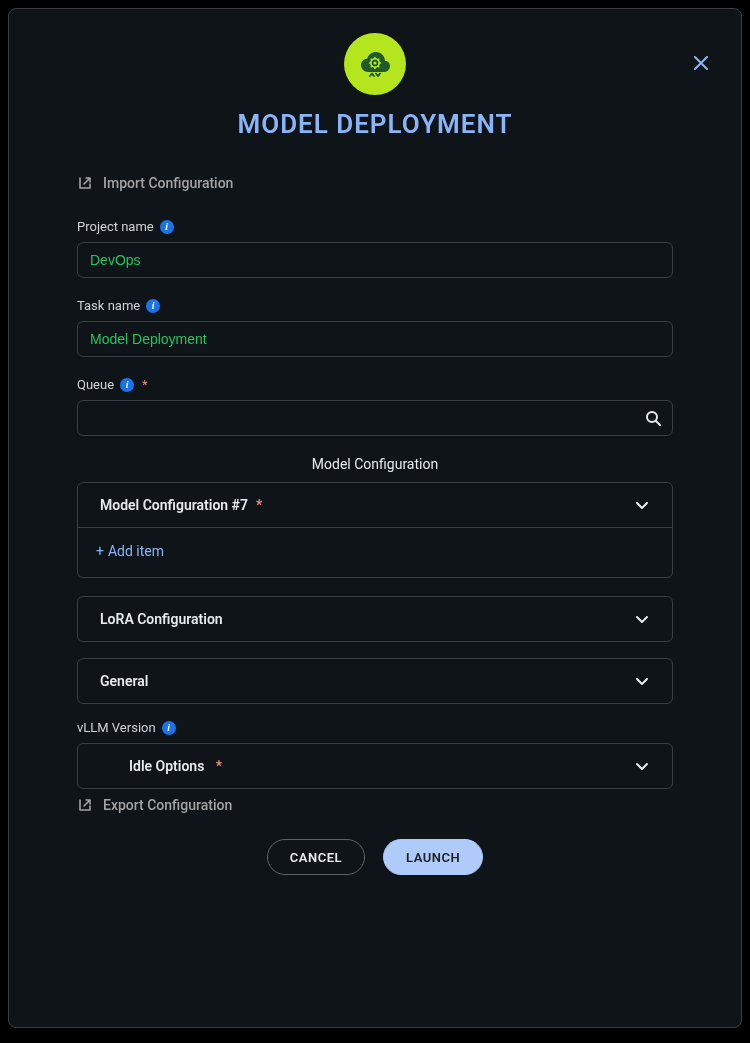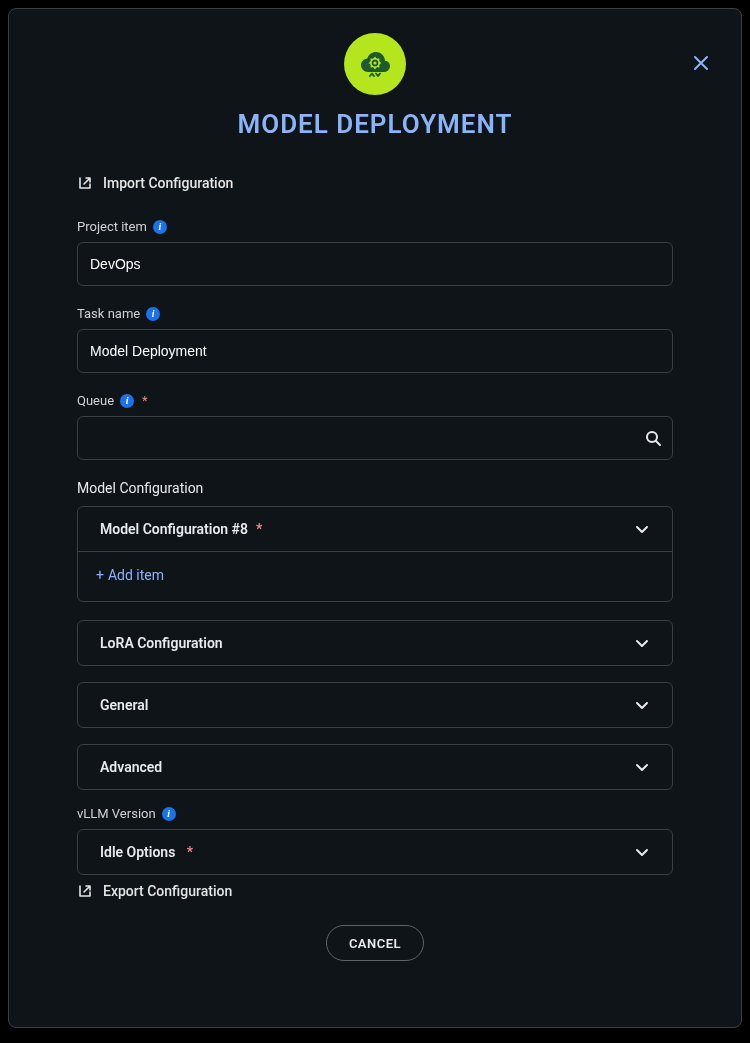--- a/index.html
+++ b/index.html
@@ -50,21 +50,21 @@
     letter-spacing: 1px;
     color: #8ab4f8;
   }
   .body {
     padding: 0 32px;
   }
   .link-row {
     display:flex;
     align-items:center;
     gap:10px;
-    color:#e5e5e5;
+    color:#a3a3a3;
     font-size:14px;
     cursor:pointer;
     margin-bottom: 28px;
     font-weight:500;
   }
   .link-row.export { margin-bottom: 26px; }
   .field-label {
     font-size: 13px;
     color: #cfd2d6;
     margin-bottom: 8px;
@@ -78,39 +78,39 @@
     color:#fff;
     font-size:10px;
     display:inline-flex;align-items:center;justify-content:center;
     font-weight:bold;
     font-style: italic;
     font-family: serif;
   }
   .req { color:#f28b82; margin-left:2px;}
   .text-input {
     width:100%;
-    height:44px;
+    height:36px;
     background:#0f1419;
     border:1px solid #3c4043;
     border-radius:6px;
     padding:0 12px;
-    color:#ffffff;
+    color:#22c55e;
     font-size:14px;
     outline:none;
     margin-bottom: 20px;
   }
   .text-input::placeholder { color:#9aa0a6; }
   .queue-wrap { position:relative; margin-bottom:20px;}
   .queue-wrap .text-input { margin-bottom:0; padding-right:40px;}
   .search-icon {
     position:absolute; right:12px; top:50%; transform:translateY(-50%);
     color:#e8eaed;
   }
   .section-label {
-    font-size:14px; color:#e8eaed; margin-bottom:10px; margin-top:4px;
+    font-size:14px; color:#e8eaed; margin-bottom:10px; margin-top:4px;text-align:center;
   }
   .accordion {
     border:1px solid #3c4043;
     border-radius:6px;
     margin-bottom: 16px;
     background:#0f1419;
   }
   .accordion-head {
     display:flex;align-items:center;justify-content:space-between;
     padding: 14px 22px;
@@ -187,21 +187,21 @@
 
     <div class="link-row">
       <svg width="16" height="16" viewBox="0 0 16 16">
           <path d="M3 3v10h10v-4M13 3h-4M13 3v4M13 3L7 9" stroke="currentColor" stroke-width="1.6" fill="none" stroke-linecap="round" stroke-linejoin="round"></path>
         </svg>
       <span>Import Configuration</span>
     </div>
 
     
     <div class="field-label">
-      <span>Project item</span>
+      <span>Project name</span>
       <span class="info-icon">i</span>
     </div>
     <input class="text-input" value="DevOps" style="">
 
     
     <div class="field-label">
       <span>Task name</span>
       <span class="info-icon">i</span>
     </div>
     <input class="text-input" value="Model Deployment" style="">
@@ -221,21 +221,21 @@
           </svg>
       </span>
     </div>
 
     
     <div class="section-label">Model Configuration</div>
     <div class="config-group">
       <div class="accordion">
         <div class="accordion-head">
           <span class="title">
-            <span>Model Configuration #8</span>
+            <span>Model Configuration #7</span>
             <span class="req">*</span>
           </span>
           <span class="chev">
             <svg width="16" height="16" viewBox="0 0 16 16">
                 <path d="M3 6l5 5 5-5" stroke="currentColor" stroke-width="2" fill="none" stroke-linecap="round" stroke-linejoin="round"></path>
               </svg>
           </span>
         </div>
       </div>
       <div class="add-item-row">
@@ -262,39 +262,29 @@
         <span class="title">General</span>
         <span class="chev">
           <svg width="16" height="16" viewBox="0 0 16 16">
               <path d="M3 6l5 5 5-5" stroke="currentColor" stroke-width="2" fill="none" stroke-linecap="round" stroke-linejoin="round"></path>
             </svg>
         </span>
       </div>
     </div>
 
     
-    <div class="accordion">
-      <div class="accordion-head">
-        <span class="title">Advanced</span>
-        <span class="chev">
-          <svg width="16" height="16" viewBox="0 0 16 16">
-              <path d="M3 6l5 5 5-5" stroke="currentColor" stroke-width="2" fill="none" stroke-linecap="round" stroke-linejoin="round"></path>
-            </svg>
-        </span>
-      </div>
-    </div>
 
     
     <div class="field-label">
       <span>vLLM Version</span>
       <span class="info-icon">i</span>
     </div>
 
     
-    <div class="accordion" style="margin-bottom:8px;">
+    <div class="accordion" style="margin-bottom:8px;padding-left:29px;">
       <div class="accordion-head">
         <span class="title">
           <span>Idle Options</span>
           <span class="req">&nbsp;*</span>
         </span>
         <span class="chev">
           <svg width="16" height="16" viewBox="0 0 16 16">
               <path d="M3 6l5 5 5-5" stroke="currentColor" stroke-width="2" fill="none" stroke-linecap="round" stroke-linejoin="round"></path>
             </svg>
         </span>
@@ -303,16 +293,17 @@
 
     <div class="link-row export">
       <svg width="16" height="16" viewBox="0 0 16 16">
           <path d="M3 3v10h10V9M9 3h4v4M13 3L7 9" stroke="currentColor" stroke-width="1.6" fill="none" stroke-linecap="round" stroke-linejoin="round"></path>
         </svg>
       <span>Export Configuration</span>
     </div>
 
     <div class="footer">
       <div class="btn btn-cancel">CANCEL</div>
+      <div class="btn btn-launch">LAUNCH</div>
     </div>
 
   </div>
 </div>
 
 </body></html>

